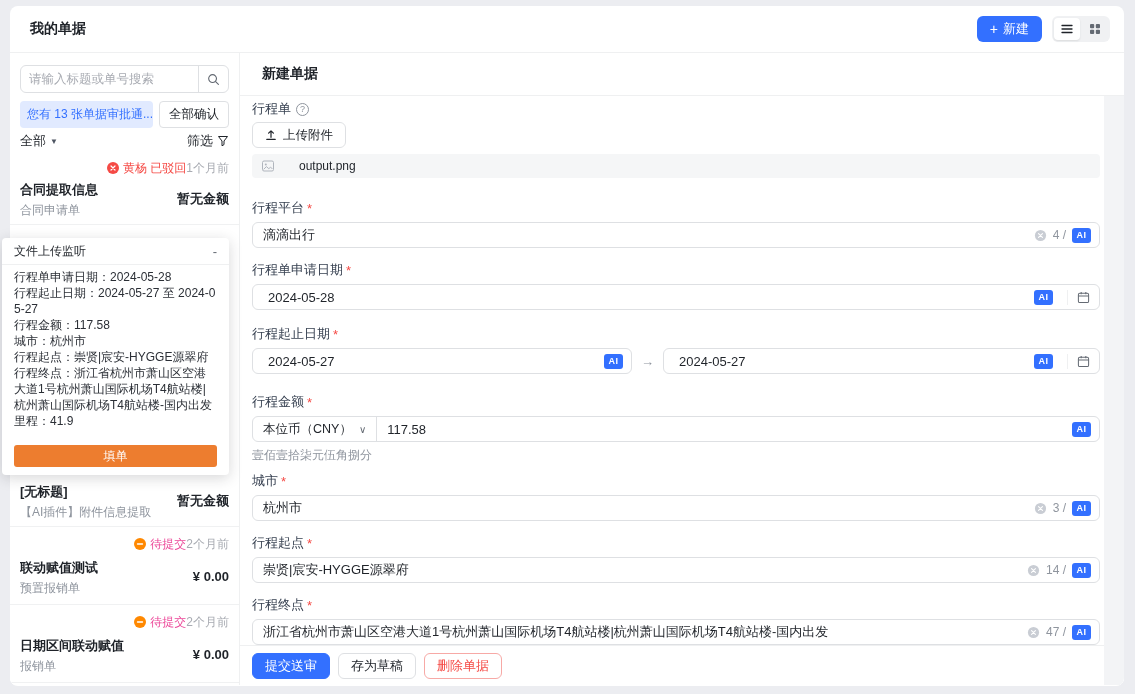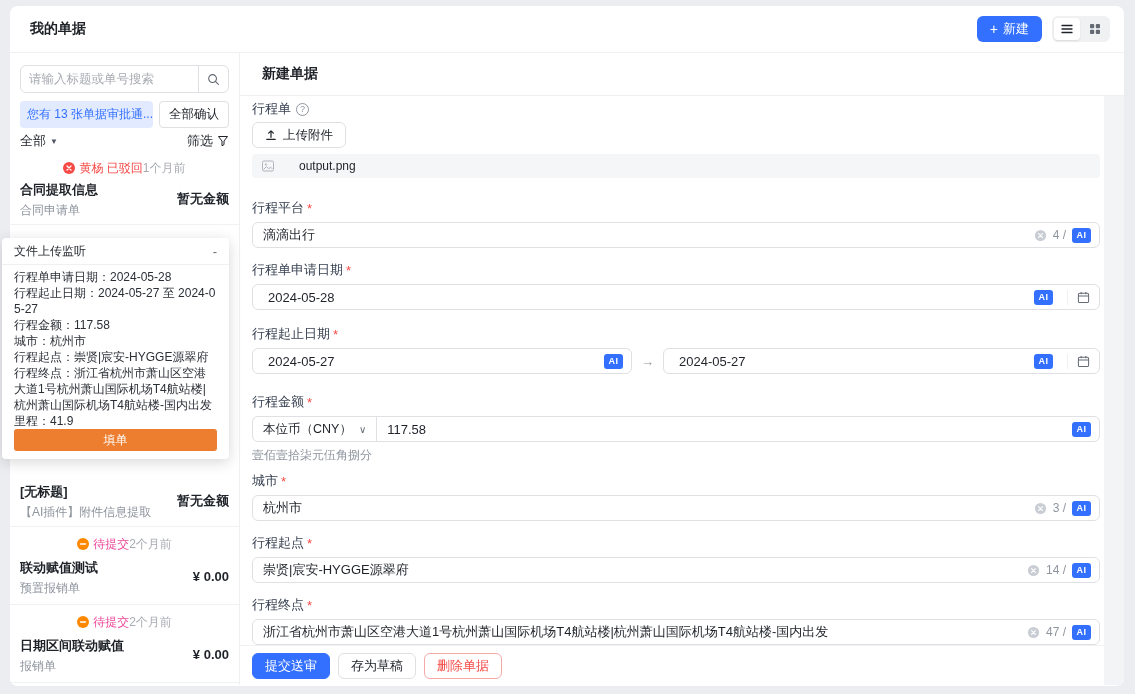--- a/index.html
+++ b/index.html
@@ -28,39 +28,39 @@
   input::placeholder{color:#a8abb2}
   .search-cell{width:30px;height:100%;border-left:1px solid #dee0e3;display:flex;align-items:center;justify-content:center;color:#646a73;cursor:pointer}
   .banner-row{margin:8px 10px 0;display:flex;gap:6px;height:27px}
   .banner{flex:1;min-width:0;background:#e1eaff;border-radius:4px;color:#3370ff;font-size:12px;display:flex;align-items:center;padding:0 7px;gap:3px;white-space:nowrap;overflow:hidden;cursor:pointer}
   .confirm-btn{flex:none;background:#fff;border:1px solid #dee0e3;border-radius:4px;font-size:12.5px;color:#1f2329;padding:0 9px;cursor:pointer;font-family:inherit}
   .filter-row{margin:5px 10px 0;display:flex;justify-content:space-between;align-items:center;font-size:13px;color:#1f2329;height:16px}
   .filter-left,.filter-right{display:flex;align-items:center;gap:4px;cursor:pointer}
   .caret{font-size:8px;color:#4e5562}
   .list{margin-top:4px}
   .list-item{padding:8px 10px;border-bottom:1px solid #f0f1f2;cursor:pointer;background:#fff}
-  .item-row1{display:flex;justify-content:center;align-items:center;font-size:12px;height:14px}
+  .item-row1{display:flex;justify-content:flex-end;align-items:center;font-size:12px;height:14px}
   .status{display:flex;align-items:center;gap:4px}
   .status.red{color:#f54a45}
   .status.orange{color:#ec4899}
   .time{color:#a8abb2}
   .item-row2{display:flex;justify-content:space-between;align-items:center;margin-top:6px}
   .item-titles{min-width:0}
   .i-title{font-size:13px;font-weight:700;height:16px;white-space:nowrap;overflow:hidden}
   .i-sub{font-size:12px;color:#8f959e;margin-top:5px;height:14px;white-space:nowrap;overflow:hidden}
   .amount{font-size:13px;font-weight:700;flex:none;margin-left:8px}
   .hidden-zone{height:252px}
   .li-pad10{padding:10px 10px}
   .li-pad10 .item-row2{margin-top:8px}
   
   .upload-panel{position:absolute;left:2px;top:238px;width:227px;background:#fff;border-radius:4px;box-shadow:0 3px 14px rgba(31,35,41,.18);z-index:6}
   .panel-header{height:27px;padding:0 12px;display:flex;justify-content:space-between;align-items:center;border-bottom:1px solid #eff0f1;font-size:12px;color:#1f2329}
   .panel-min{color:#646a73;cursor:pointer;font-size:13px;line-height:1}
   .panel-body{padding:4px 12px 0;font-size:12px;line-height:16px;color:#2b2f36;word-break:break-all}
-  .fill-btn{display:block;margin:0 12px 8px;height:22px;width:calc(100% - 24px);background:#ed7d2f;color:#fff;border:0;border-radius:3px;font-size:12px;cursor:pointer;font-family:inherit}
+  .fill-btn{display:block;margin:16px 12px 8px;height:22px;width:calc(100% - 24px);background:#ed7d2f;color:#fff;border:0;border-radius:3px;font-size:12px;cursor:pointer;font-family:inherit}
   
   .main-header{height:43px;display:flex;align-items:center;padding:0 22px;font-size:14px;font-weight:700;border-bottom:1px solid #eff0f1}
   .form{padding:4px 24px 0 12px}
   .section-label{display:flex;align-items:center;gap:5px;font-size:13px;color:#374151;margin-top:2px;height:14px}
   .q-icon{width:13px;height:13px;border:1px solid #8f959e;border-radius:50%;font-size:9px;color:#8f959e;display:inline-flex;align-items:center;justify-content:center;cursor:pointer}
   .upload-btn{margin-top:6px;height:26px;display:inline-flex;align-items:center;gap:6px;padding:0 12px;border:1px solid #dee0e3;border-radius:6px;background:#fff;font-size:12.5px;color:#1f2329;cursor:pointer;font-family:inherit}
   .file-row{margin-top:6px;height:24px;background:#f5f6f7;border-radius:4px;display:flex;align-items:center;gap:24px;padding:0 9px;font-size:12px;color:#1f2329;cursor:pointer}
   .field-label{font-size:13px;color:#374151;height:16px;display:flex;align-items:center;gap:3px}
   .req{color:#f54a45;font-size:13px}
   .input-box{margin-top:6px;height:26px;border:1px solid #dee0e3;border-radius:6px;display:flex;align-items:center;background:#fff;padding-right:8px}

